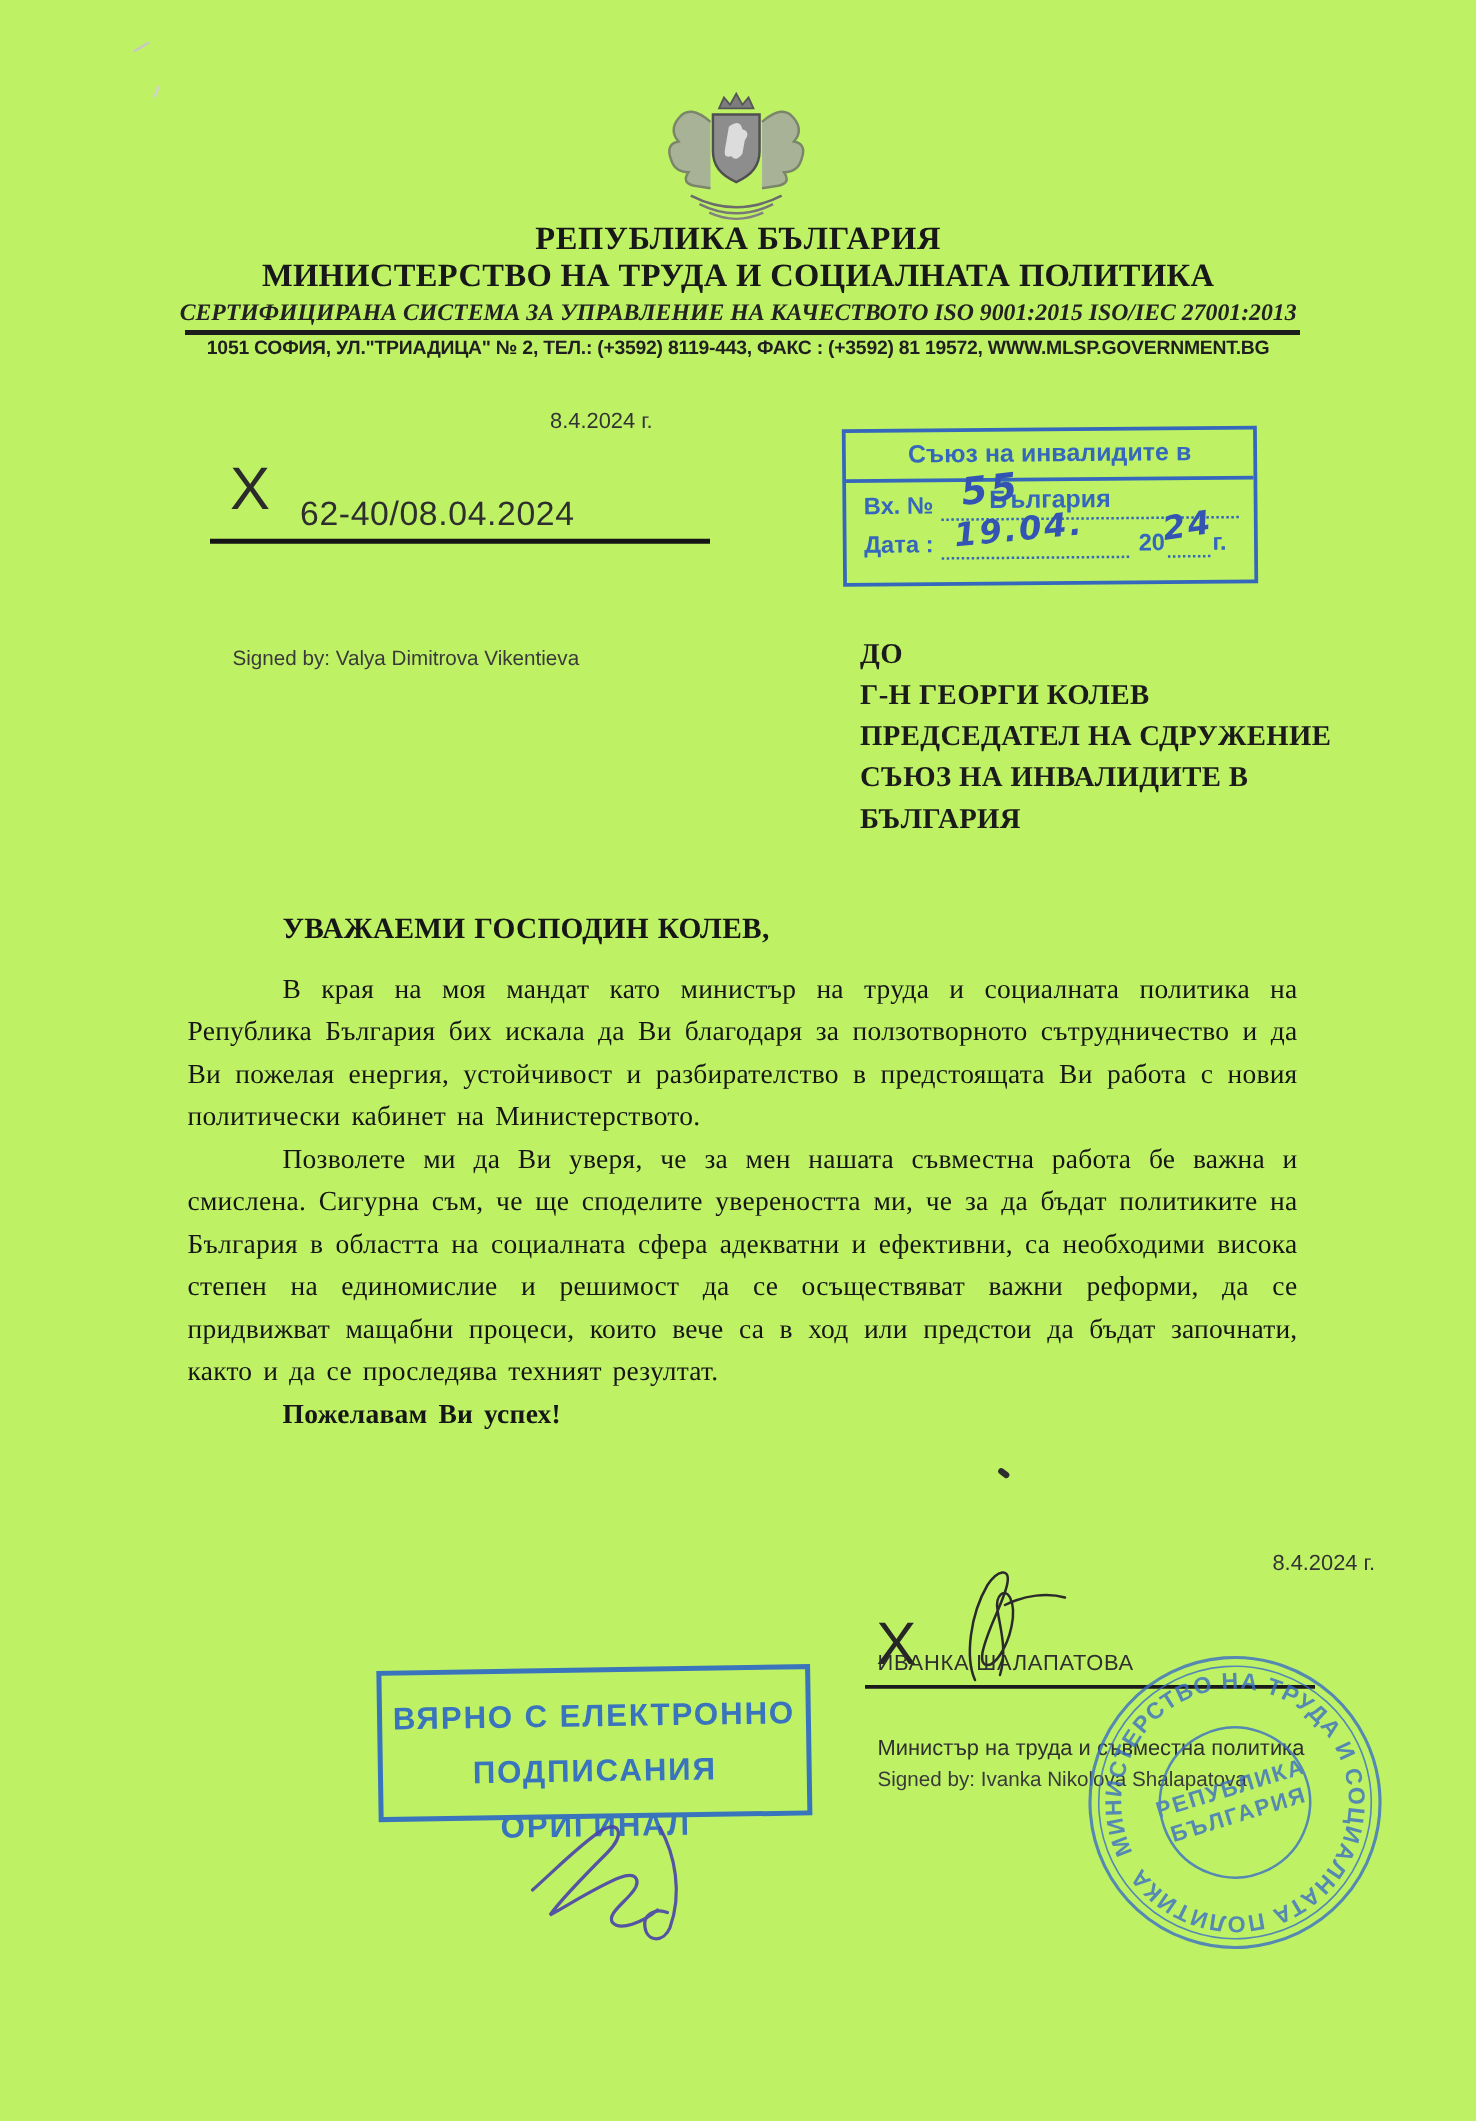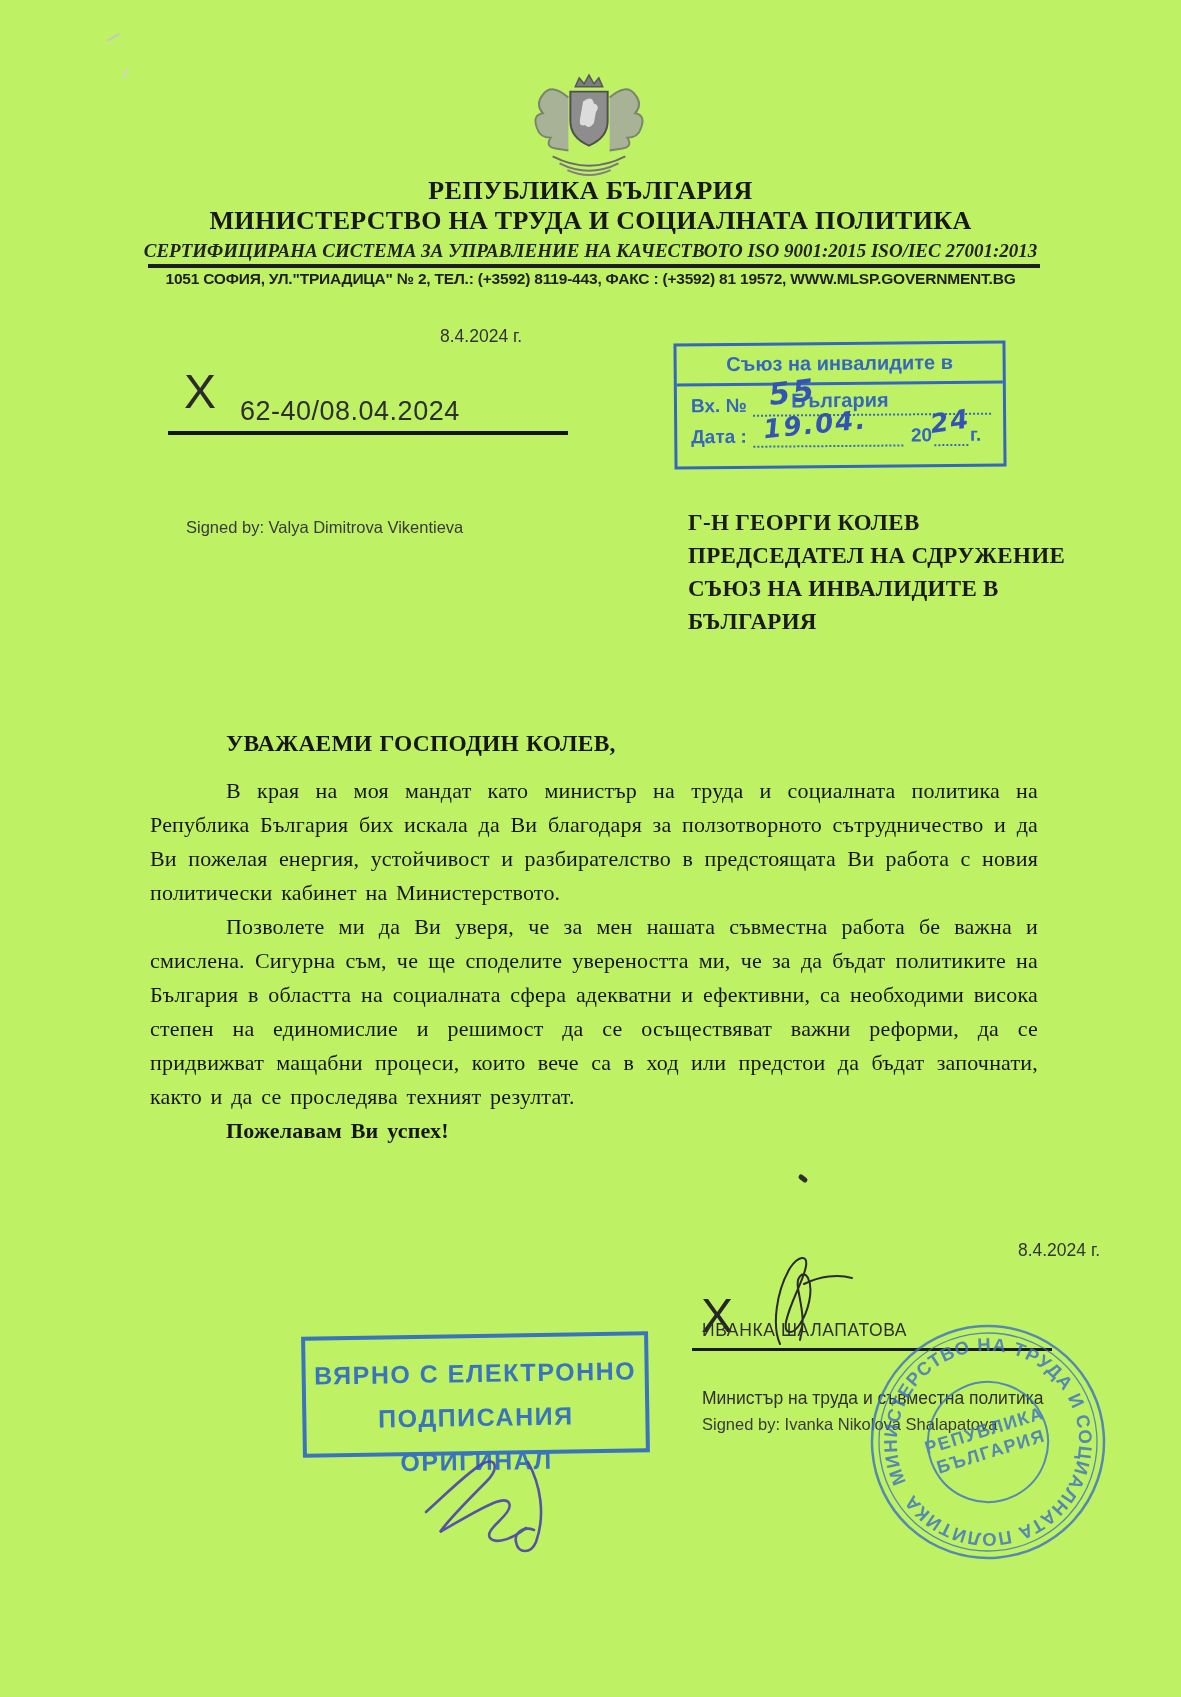--- a/index.html
+++ b/index.html
@@ -115,20 +115,21 @@
       </span>
       <span style="margin-left:8px;">20</span>
       <span class="leader-fixed">
         <span class="handw hw-24">24</span>
       </span>
       <span>г.</span>
     </div>
   </div>
 
   <div class="abs recipient">
+    <div>ДО</div>
     <div>Г-Н ГЕОРГИ КОЛЕВ</div>
     <div>ПРЕДСЕДАТЕЛ НА СДРУЖЕНИЕ</div>
     <div>СЪЮЗ НА ИНВАЛИДИТЕ В</div>
     <div>БЪЛГАРИЯ</div>
   </div>
 
   <div class="abs body-block">
     <div class="salutation">УВАЖАЕМИ ГОСПОДИН КОЛЕВ,</div>
     <p>В края на моя мандат като министър на труда и социалната политика на Република България бих искала да Ви благодаря за ползотворното сътрудничество и да Ви пожелая енергия, устойчивост и разбирателство в предстоящата Ви работа с новия политически кабинет на Министерството.</p>
     <p>Позволете ми да Ви уверя, че за мен нашата съвместна работа бе важна и смислена. Сигурна съм, че ще споделите увереността ми, че за да бъдат политиките на България в областта на социалната сфера адекватни и ефективни, са необходими висока степен на единомислие и решимост да се осъществяват важни реформи, да се придвижват мащабни процеси, които вече са в ход или предстои да бъдат започнати, както и да се проследява техният резултат.</p>

